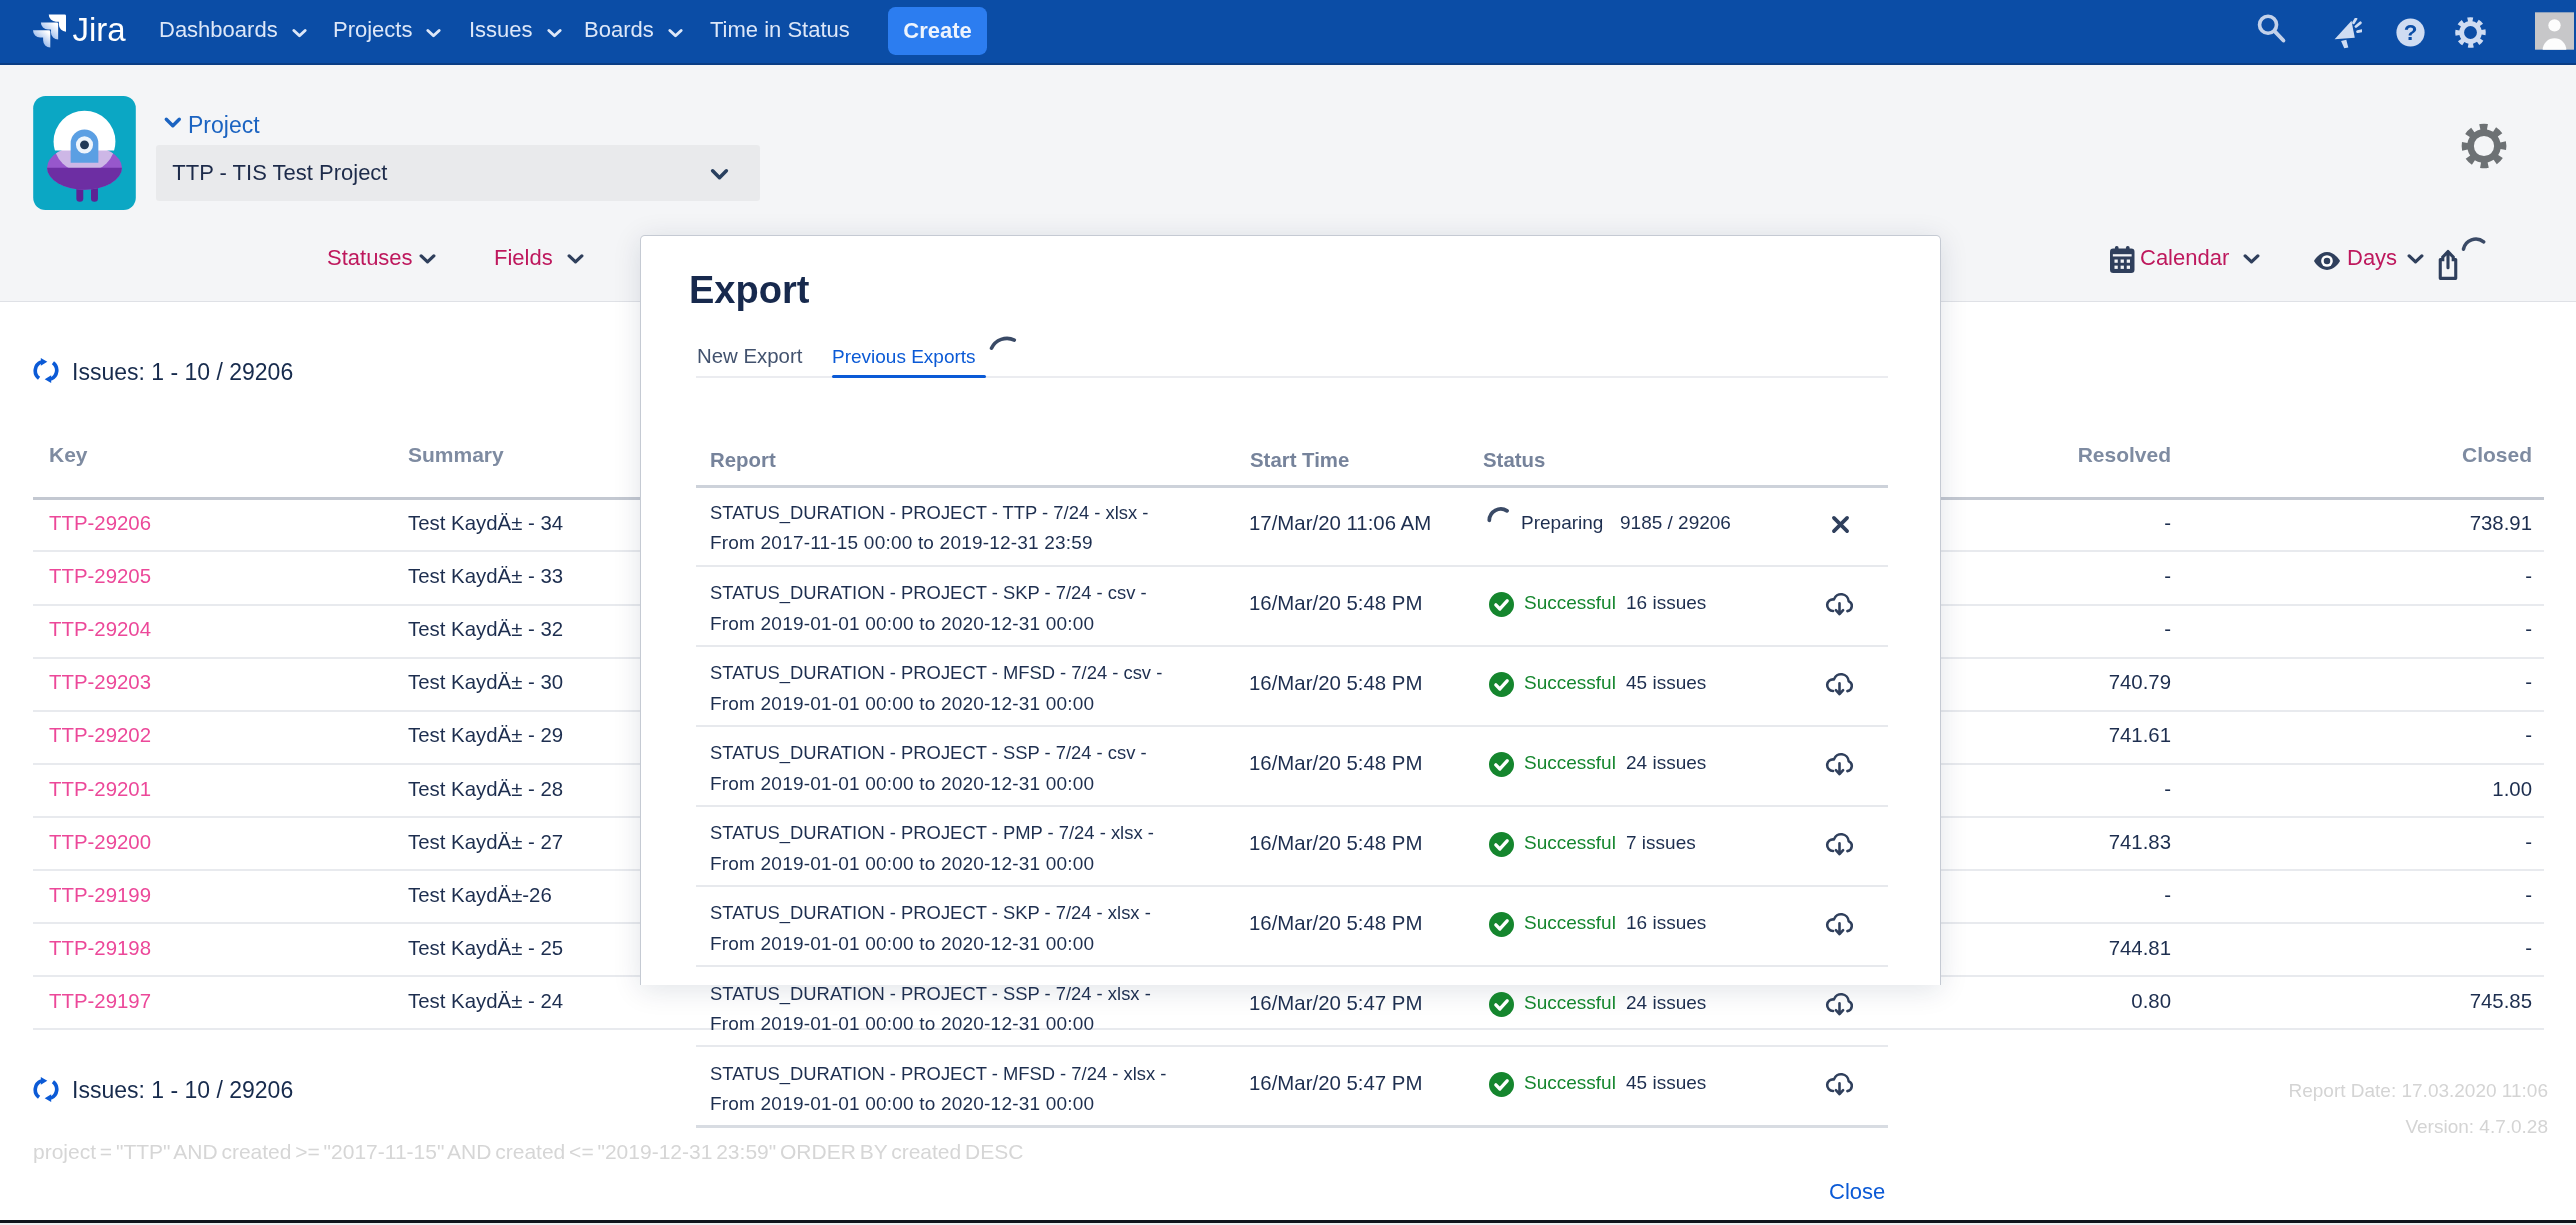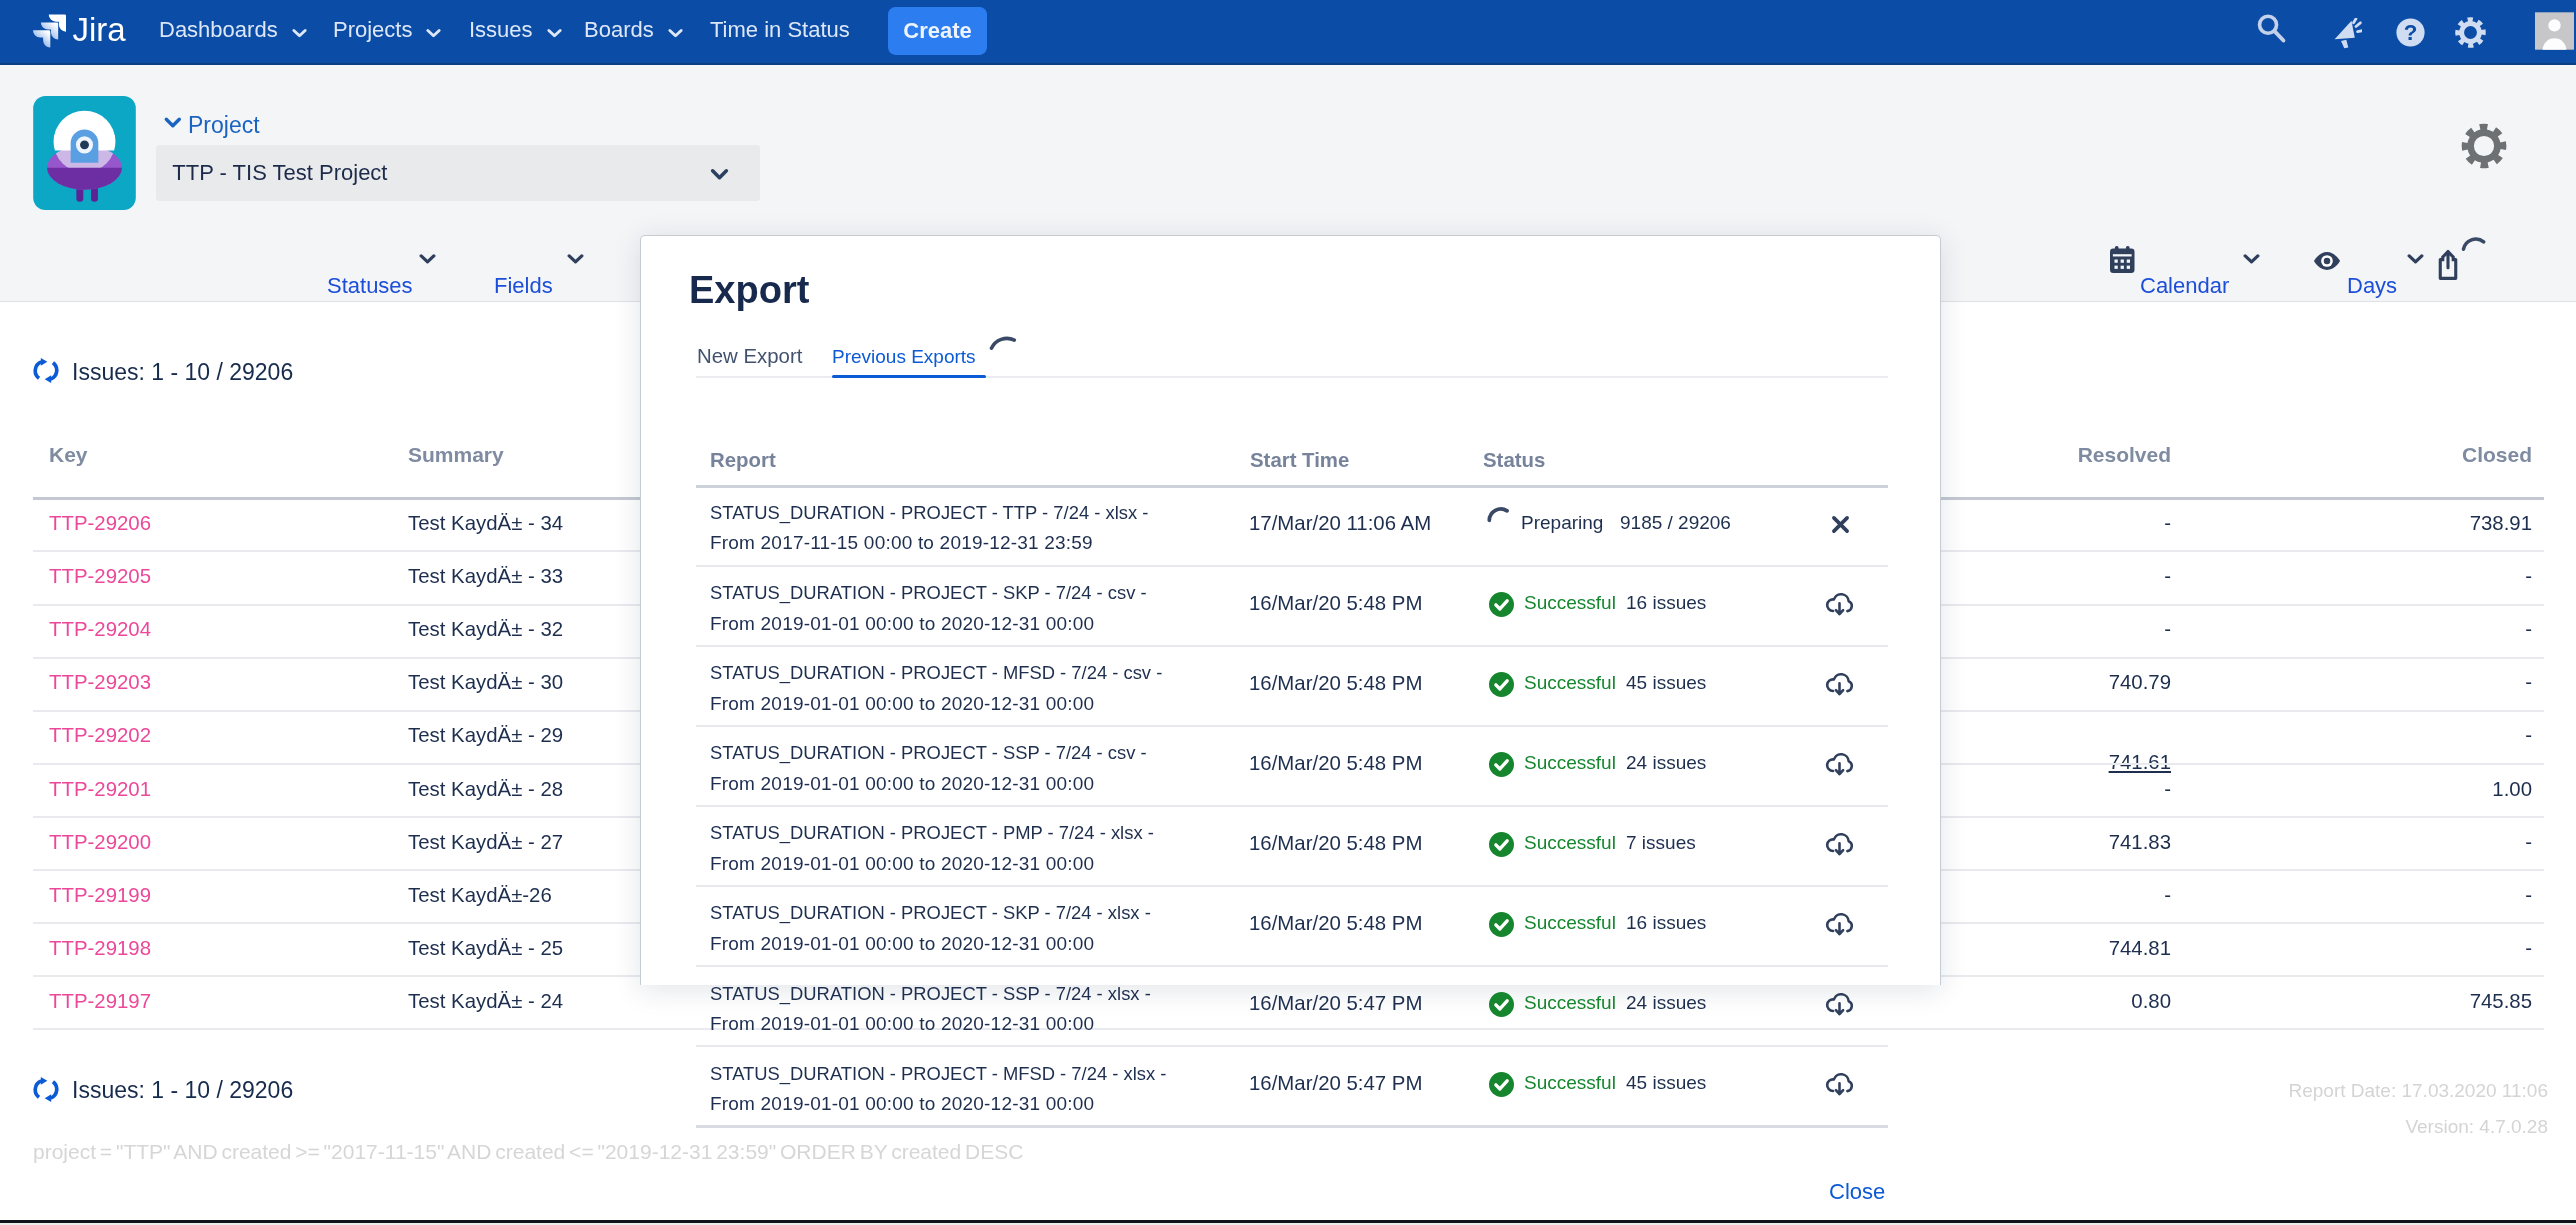--- a/index.html
+++ b/index.html
@@ -18,21 +18,21 @@
 
   
   #subhead { position:absolute; left:0; top:65px; width:2576px; height:237px; background:#f4f5f7; border-bottom:1.6px solid #dfe1e6; }
 
   #projlabel { position:absolute; left:188px; top:47px; font-size:23px; color:#1b63c1; }
   #projselect { position:absolute; left:156px; top:80px; width:604px; height:56px; background:#e9eaec; border-radius:3.3px; }
   #projselect .seltxt { position:absolute; left:16.3px; top:14.7px; font-size:22px; color:#1d2b4a; }
 
   #sdbtn { position:absolute; left:33px; top:170px; width:257px; height:52px; border:1.6px solid #bcc0c9; border-radius:8.2px; background:#f8f9fa; }
   #sdbtn .lbl { position:absolute; left:49px; top:13px; font-size:22px; font-weight:bold; color:#253858; }
-  .tbitem { position:absolute; font-size:22px; color:#1d4ed8;margin-top:28px; }
+  .tbitem { position:absolute; font-size:22px; color:#be185d; }
 
   
   .bghead { position:absolute; font-size:21px; font-weight:bold; color:#7e8ba1; }
   .hline { position:absolute; background:#e8eaee; height:1.6px; }
   .key { position:absolute; left:49px; font-size:20.4px; font-weight:normal; color:#ec4899; }
   .summ { position:absolute; left:408px; font-size:20.4px; color:#1d2e4f; }
   .numcell { position:absolute; font-size:20.4px; color:#1d2e4f; text-align:right; width:163px; }
   .issuesline { position:absolute; left:72px; font-size:23px; color:#172b4d; }
   .footgrey { position:absolute; font-size:19px; color:#d4d4d4; }
 
@@ -230,21 +230,21 @@
     <div class="numcell" style="left:2008px; top:618px;">-</div>
     <div class="numcell" style="left:2369px; top:618px;">-</div>
     <div class="hline" style="left:33px; top:657px; width:2511px;"></div>
     <div class="key" style="top:671px;">TTP-29203</div>
     <div class="summ" style="top:671px;">Test KaydÄ± - 30</div>
     <div class="numcell" style="left:2008px; top:671px;">740.79</div>
     <div class="numcell" style="left:2369px; top:671px;">-</div>
     <div class="hline" style="left:33px; top:710px; width:2511px;"></div>
     <div class="key" style="top:724px;">TTP-29202</div>
     <div class="summ" style="top:724px;">Test KaydÄ± - 29</div>
-    <div class="numcell" style="left:2008px; top:751px;text-decoration:underline;">741.61</div>
+    <div class="numcell" style="left:2008px; top:724px;">741.61</div>
     <div class="numcell" style="left:2369px; top:724px;">-</div>
     <div class="hline" style="left:33px; top:763px; width:2511px;"></div>
     <div class="key" style="top:778px;">TTP-29201</div>
     <div class="summ" style="top:778px;">Test KaydÄ± - 28</div>
     <div class="numcell" style="left:2008px; top:778px;">-</div>
     <div class="numcell" style="left:2369px; top:778px;">1.00</div>
     <div class="hline" style="left:33px; top:816px; width:2511px;"></div>
     <div class="key" style="top:831px;">TTP-29200</div>
     <div class="summ" style="top:831px;">Test KaydÄ± - 27</div>
     <div class="numcell" style="left:2008px; top:831px;">741.83</div>

